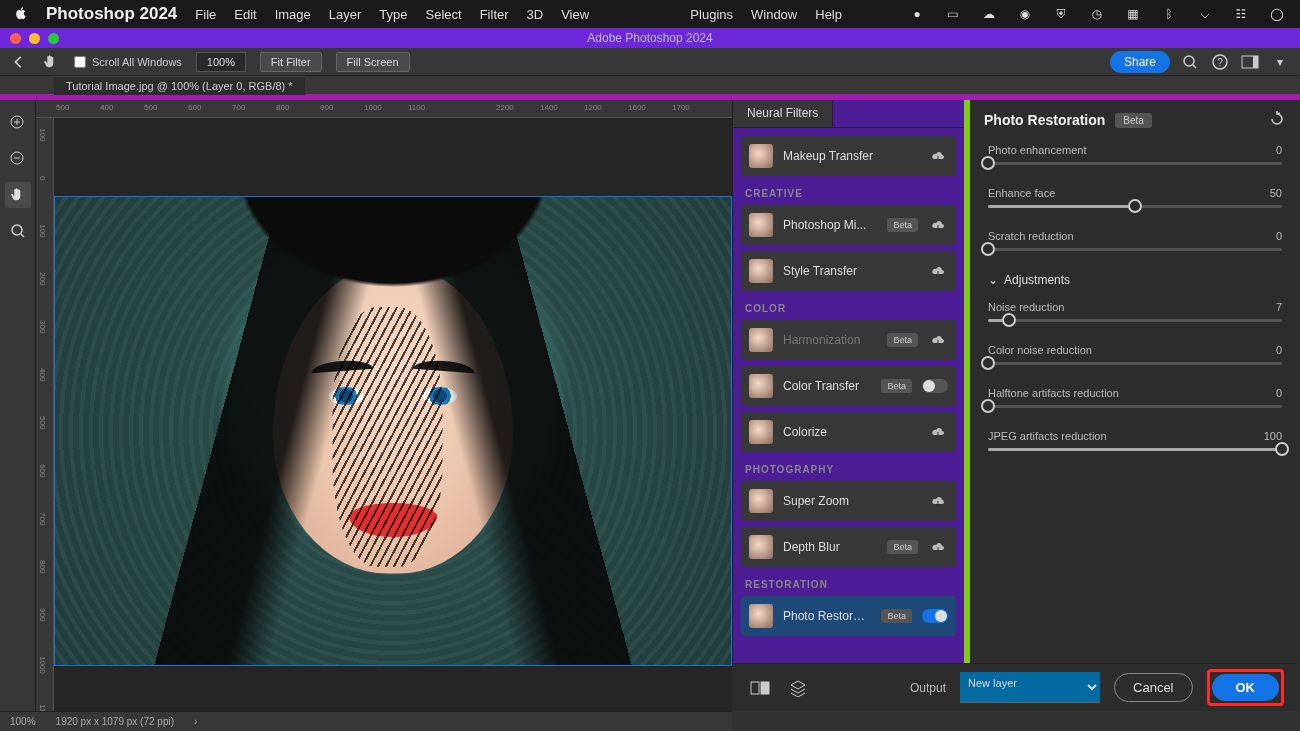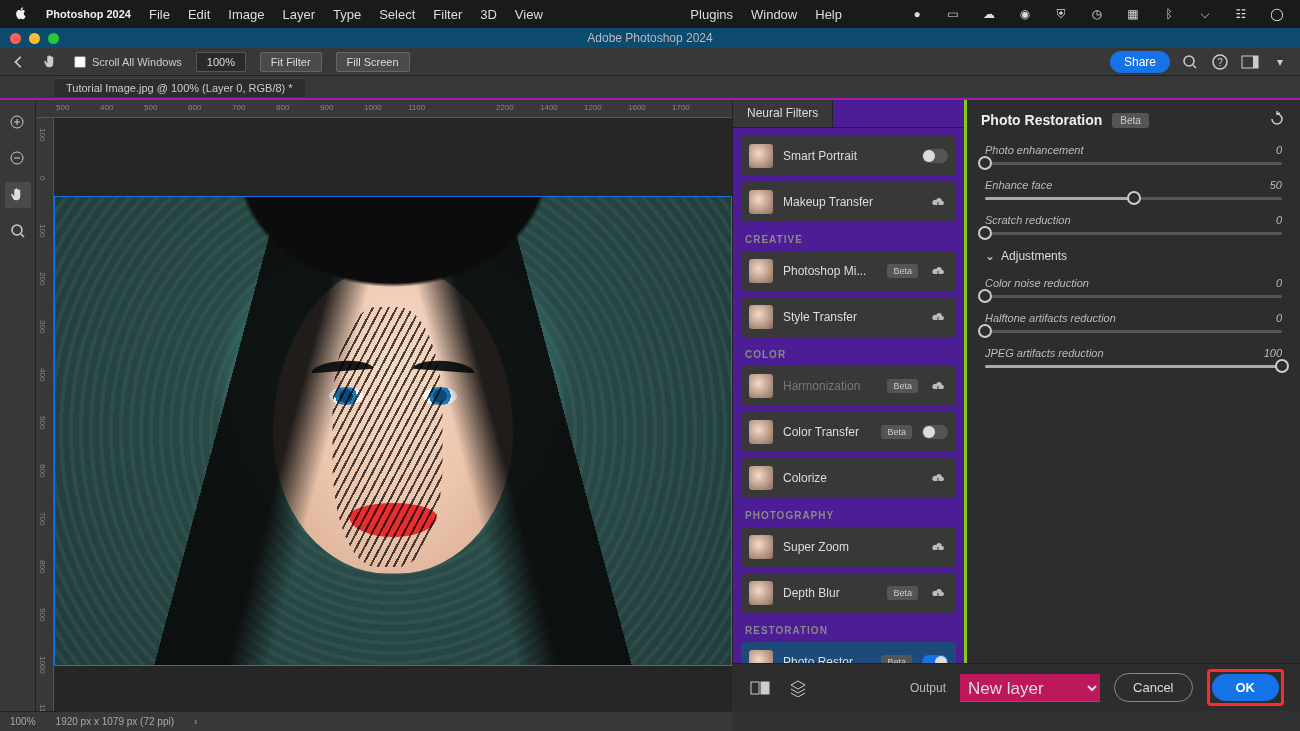--- a/index.html
+++ b/index.html
@@ -1,46 +1,46 @@
 <!DOCTYPE html>
 <html><head>
 <meta charset="utf-8">
 <style>
 * { margin:0; padding:0; box-sizing:border-box; font-family:-apple-system,BlinkMacSystemFont,"Segoe UI",sans-serif; }
 body { width:1300px; height:731px; background:#323232; color:#ccc; overflow:hidden; font-size:12px; }
 
 
 .mac-menu { height:28px; background:#1a1a1a; display:flex; align-items:center; padding:0 14px; gap:18px; }
-.mac-menu .app-name { font-weight:600; font-size:11px; color:#eee; }
+.mac-menu .app-name { font-weight:600; font-size:17px; color:#eee; }
 .mac-menu .menu-item { font-size:13px; color:#ddd; cursor:pointer; }
 .mac-menu .spacer { flex:1; }
 .mac-menu .sys-icon { width:18px; height:18px; display:flex; align-items:center; justify-content:center; color:#ddd; cursor:pointer; }
 .apple-logo svg { width:14px; height:14px; fill:#eee; }
 
 
-.titlebar { height:20px; background:#0c4a6e; display:flex; align-items:center; position:relative; }
+.titlebar { height:20px; background:#6d28d9; display:flex; align-items:center; position:relative; }
 .traffic-lights { display:flex; gap:8px; padding-left:10px; }
 .traffic-lights span { width:11px; height:11px; border-radius:50%; }
 .tl-red{background:#ff5f56;} .tl-yellow{background:#ffbd2e;} .tl-green{background:#27c93f;}
 .titlebar-title { position:absolute; left:50%; transform:translateX(-50%); font-size:12px; color:#bbb; }
 
 
 .toolbar { height:28px; background:#383838; display:flex; align-items:center; padding:0 10px; gap:14px; border-bottom:1px solid #222; }
 .toolbar .back { width:18px; height:18px; display:flex; align-items:center; justify-content:center; cursor:pointer; }
 .toolbar .hand { width:18px; height:18px; }
 .toolbar .checkbox-wrap { display:flex; align-items:center; gap:6px; font-size:11px; }
 .toolbar .checkbox-wrap input { width:12px; height:12px; }
 .toolbar .zoom-input { background:#2a2a2a; border:1px solid #555; color:#ddd; width:50px; height:20px; font-size:11px; text-align:center; }
 .toolbar .btn { background:#4a4a4a; border:1px solid #666; color:#ddd; height:20px; padding:0 10px; font-size:11px; cursor:pointer; border-radius:2px; }
 .toolbar .right { margin-left:auto; display:flex; align-items:center; gap:10px; }
 .toolbar .share-btn { background:#1473e6; color:#fff; border:none; height:22px; padding:0 14px; border-radius:11px; font-size:12px; cursor:pointer; }
 .toolbar .right-icon { width:20px; height:20px; display:flex; align-items:center; justify-content:center; cursor:pointer; }
 
 
-.doc-tab-bar { height:24px; background:#383838; display:flex; align-items:center; padding-left:54px; border-bottom:2px solid #a21caf; }
+.doc-tab-bar { height:24px; background:#383838; display:flex; align-items:center; padding-left:54px; border-bottom:6px solid #a21caf; }
 .doc-tab { background:#2d2d2d; padding:3px 12px; font-size:11px; color:#ccc; border-top:1px solid #444; }
 
 
 .main { display:flex; height:calc(731px - 28px - 20px - 28px - 24px - 20px); }
 
 
 .tool-palette { width:36px; background:#383838; display:flex; flex-direction:column; align-items:center; padding-top:10px; gap:10px; border-right:1px solid #222;}
 .tool-palette .tool { width:26px; height:26px; display:flex; align-items:center; justify-content:center; cursor:pointer; border-radius:2px; }
 .tool-palette .tool.active { background:#4a4a4a; }
 
@@ -86,38 +86,38 @@
 .nf-item.dimmed .label { color:#777; }
 .nf-item .beta { background:#555; color:#ccc; font-size:9px; padding:2px 6px; border-radius:3px; }
 .nf-item .action { width:20px; height:20px; display:flex; align-items:center; justify-content:center; }
 .toggle { width:26px; height:14px; border-radius:7px; background:#555; position:relative; cursor:pointer; }
 .toggle .knob { width:12px; height:12px; border-radius:50%; background:#ddd; position:absolute; top:1px; left:1px; transition:.1s; }
 .toggle.on { background:#1473e6; }
 .toggle.on .knob { left:13px; }
 .cloud-icon svg { width:16px; height:16px; fill:#bbb; }
 
 
-.settings-panel { width:336px; background:#2d2d2d; border-left:3px solid #84cc16; display:flex; flex-direction:column; }
+.settings-panel { width:336px; background:#2d2d2d; border-left:6px solid #84cc16; display:flex; flex-direction:column; }
 .settings-header { height:40px; display:flex; align-items:center; padding:0 14px; gap:10px; }
 .settings-header .title { font-size:14px; font-weight:600; color:#eee; }
 .settings-header .beta { background:#555; color:#ccc; font-size:10px; padding:2px 8px; border-radius:3px; }
 .settings-header .reset { margin-left:auto; cursor:pointer; }
 .settings-body { flex:1; padding:4px 18px; overflow-y:auto; }
-.slider-group { margin-bottom:14px;font-style:italic; }
+.slider-group { margin-bottom:22px; }
 .slider-group .row { display:flex; justify-content:space-between; font-size:11px; color:#bbb; margin-bottom:6px; }
 .slider-group .track { height:3px; background:#555; border-radius:2px; position:relative; }
 .slider-group .fill { position:absolute; height:3px; background:#aaa; border-radius:2px; left:0; }
 .slider-group .thumb { position:absolute; width:14px; height:14px; border-radius:50%; background:#2d2d2d; border:2px solid #ccc; top:-6px; transform:translateX(-50%); cursor:pointer; }
 .adjustments-header { display:flex; align-items:center; gap:6px; font-size:12px; color:#ddd; margin:12px 0 14px; cursor:pointer; }
 
 
 .bottom-bar { height:48px; background:#2d2d2d; border-top:1px solid #222; display:flex; align-items:center; padding:0 16px; gap:14px; position:absolute; bottom:20px; left:732px; right:0; }
 .bottom-bar .icon { width:24px; height:24px; display:flex; align-items:center; justify-content:center; cursor:pointer; }
 .bottom-bar .output-label { font-size:12px; color:#bbb; margin-left:auto; }
-.bottom-bar select { background:#be185d; border:none; border-bottom:1px solid #666; color:#ddd; font-size:17px; padding:4px 24px 2px 4px; width:140px; }
+.bottom-bar select { background:#0369a1; border:none; border-bottom:1px solid #666; color:#ddd; font-size:11px; padding:4px 24px 12px 4px; width:140px; }
 .bottom-bar .cancel { background:transparent; border:1px solid #888; color:#ddd; padding:6px 18px; border-radius:16px; font-size:13px; cursor:pointer; }
 .bottom-bar .ok-wrap { border:3px solid #ff2a2a; padding:2px; border-radius:4px; }
 .bottom-bar .ok { background:#1473e6; border:none; color:#fff; padding:6px 24px; border-radius:16px; font-size:13px; font-weight:600; cursor:pointer; }
 
 
 .status-bar { position:absolute; bottom:0; left:0; height:20px; width:732px; background:#383838; display:flex; align-items:center; padding:0 10px; gap:20px; font-size:10px; color:#aaa; border-top:1px solid #222; }
 </style>
 </head>
 <body>
 
@@ -284,27 +284,20 @@
     </div>
   </div>
 
   <div class="nf-panel">
     <div class="nf-tabs">
         <div class="nf-tab">Neural Filters</div>
       </div>
     <div class="nf-list" id="nf-list">
         <div class="nf-item">
           <div class="thumb"></div>
-          <div class="label">Smart Portrait</div>
-          <div class="toggle">
-            <div class="knob"></div>
-          </div>
-        </div>
-        <div class="nf-item">
-          <div class="thumb"></div>
           <div class="label">Makeup Transfer</div>
           <div class="action cloud-icon">
             <svg viewBox="0 0 16 16">
               <path d="M12 7a3 3 0 00-5.8-1A2.5 2.5 0 004 11h8a2 2 0 000-4z" fill="#bbb"></path>
               <path d="M8 8v5m-2-2l2 2 2-2" stroke="#333" fill="none"></path>
             </svg>
           </div>
         </div>
         <div class="nf-cat">CREATIVE</div>
         <div class="nf-item">
@@ -428,20 +421,30 @@
             <span>0</span>
           </div>
           <div class="track">
             <div class="fill" style="width:0%"></div>
             <div class="thumb" style="left:0%"></div>
           </div>
         </div>
         <div class="adjustments-header">
           <span>⌄</span>
           <span>Adjustments</span>
+        </div>
+        <div class="slider-group">
+          <div class="row">
+            <span>Noise reduction</span>
+            <span>7</span>
+          </div>
+          <div class="track">
+            <div class="fill" style="width:7%"></div>
+            <div class="thumb" style="left:7%"></div>
+          </div>
         </div>
         <div class="slider-group">
           <div class="row">
             <span>Color noise reduction</span>
             <span>0</span>
           </div>
           <div class="track">
             <div class="fill" style="width:0%"></div>
             <div class="thumb" style="left:0%"></div>
           </div>

